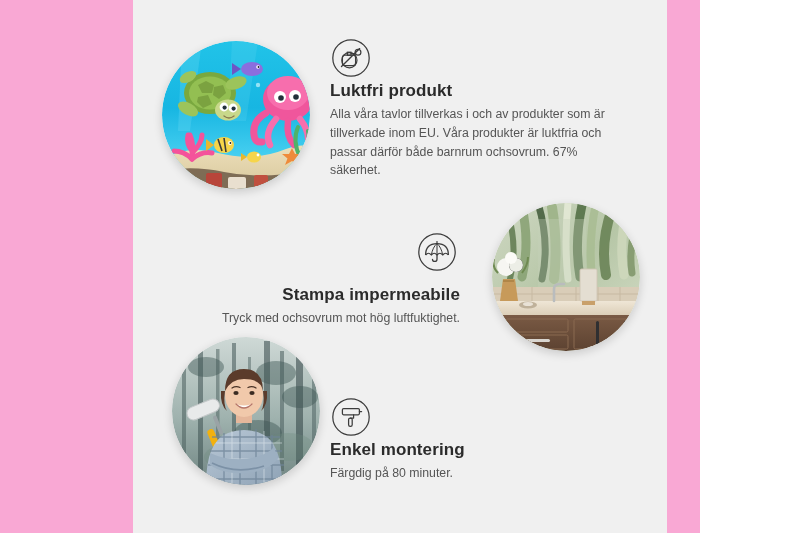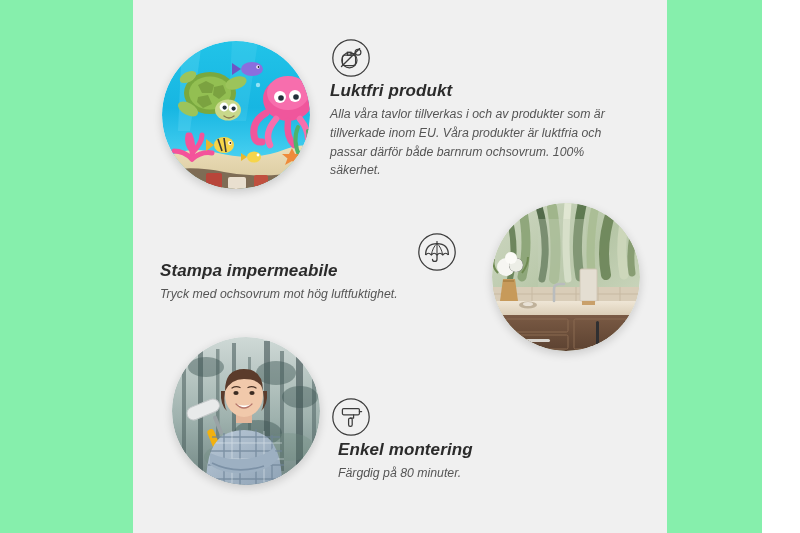--- a/index.html
+++ b/index.html
@@ -9,24 +9,23 @@
   body {
     width: 800px;
     height: 533px;
     background: #ffffff;
     font-family: "Liberation Sans", "DejaVu Sans", sans-serif;
     overflow: hidden;
   }
 
   .page {
     position: relative;
-    width: 762px;
+    width: 700px;
     height: 533px;
-    background: #86efac;
-    font-style: italic;
+    background: #f9a8d4;
   }
 
   
   .panel {
     position: absolute;
     left: 133px;
     top: 0px;
     width: 534px;
     height: 533px;
     background: #f0f0f0;
@@ -74,26 +73,26 @@
   }
   .photo svg { display:block; width:100%; height:100%; }
 
   
   #block1-icon { left: 331px; top: 38px; }
   #block1-text { left: 330px; top: 80px; width: 300px; }
   #photo1 { left: 162px; top: 41px; width: 148px; height: 148px; }
 
   
   #block2-icon { left: 417px; top: 232px; }
-  #block2-text { left: 160px; top: 260px; width: 300px; text-align: left; }
+  #block2-text { left: 160px; top: 284px; width: 300px; text-align: right; }
   #photo2 { left: 492px; top: 203px; width: 148px; height: 148px; }
 
   
   #block3-icon { left: 331px; top: 397px; }
-  #block3-text { left: 338px; top: 439px; width: 300px; }
+  #block3-text { left: 330px; top: 439px; width: 300px; }
   #photo3 { left: 172px; top: 337px; width: 148px; height: 148px; }
 </style>
 </head>
 <body>
 
 <div class="page">
 
   <div class="panel"></div>
 
   <div class="photo" id="photo1">
@@ -216,21 +215,21 @@
       <circle cx="27" cy="14.2" r="2.9" fill="none" stroke="#3c3c3c" stroke-width="1.2"></circle>
 
       <path d="M10.5 28.6 L28.6 10.6" stroke="#3c3c3c" stroke-width="1.35" stroke-linecap="round"></path>
 
       <circle cx="18.4" cy="22.2" r="7.6" fill="none" stroke="#3c3c3c" stroke-width="1.2"></circle>
     </svg>
   </div>
 
   <div class="feature-text" id="block1-text">
     <div class="feature-title">Luktfri produkt</div>
-    <div class="feature-body">Alla våra tavlor tillverkas i och av produkter som är tillverkade inom EU. Våra produkter är luktfria och passar därför både barnrum ochsovrum. 100% säkerhet.</div>
+    <div class="feature-body">Alla våra tavlor tillverkas i och av produkter som är tillverkade inom EU. Våra produkter är luktfria och passar därför både barnrum ochsovrum. 67% säkerhet.</div>
   </div>
 
   <div class="photo" id="photo2">
     <svg viewBox="0 0 148 148" preserveAspectRatio="xMidYMid slice" aria-hidden="true">
       <defs>
         <linearGradient id="wallGrad" x1="0" y1="0" x2="1" y2="1">
           <stop offset="0%" stop-color="#cfd8c3"></stop>
           <stop offset="50%" stop-color="#b6c6a6"></stop>
           <stop offset="100%" stop-color="#d6dec9"></stop>
         </linearGradient>

